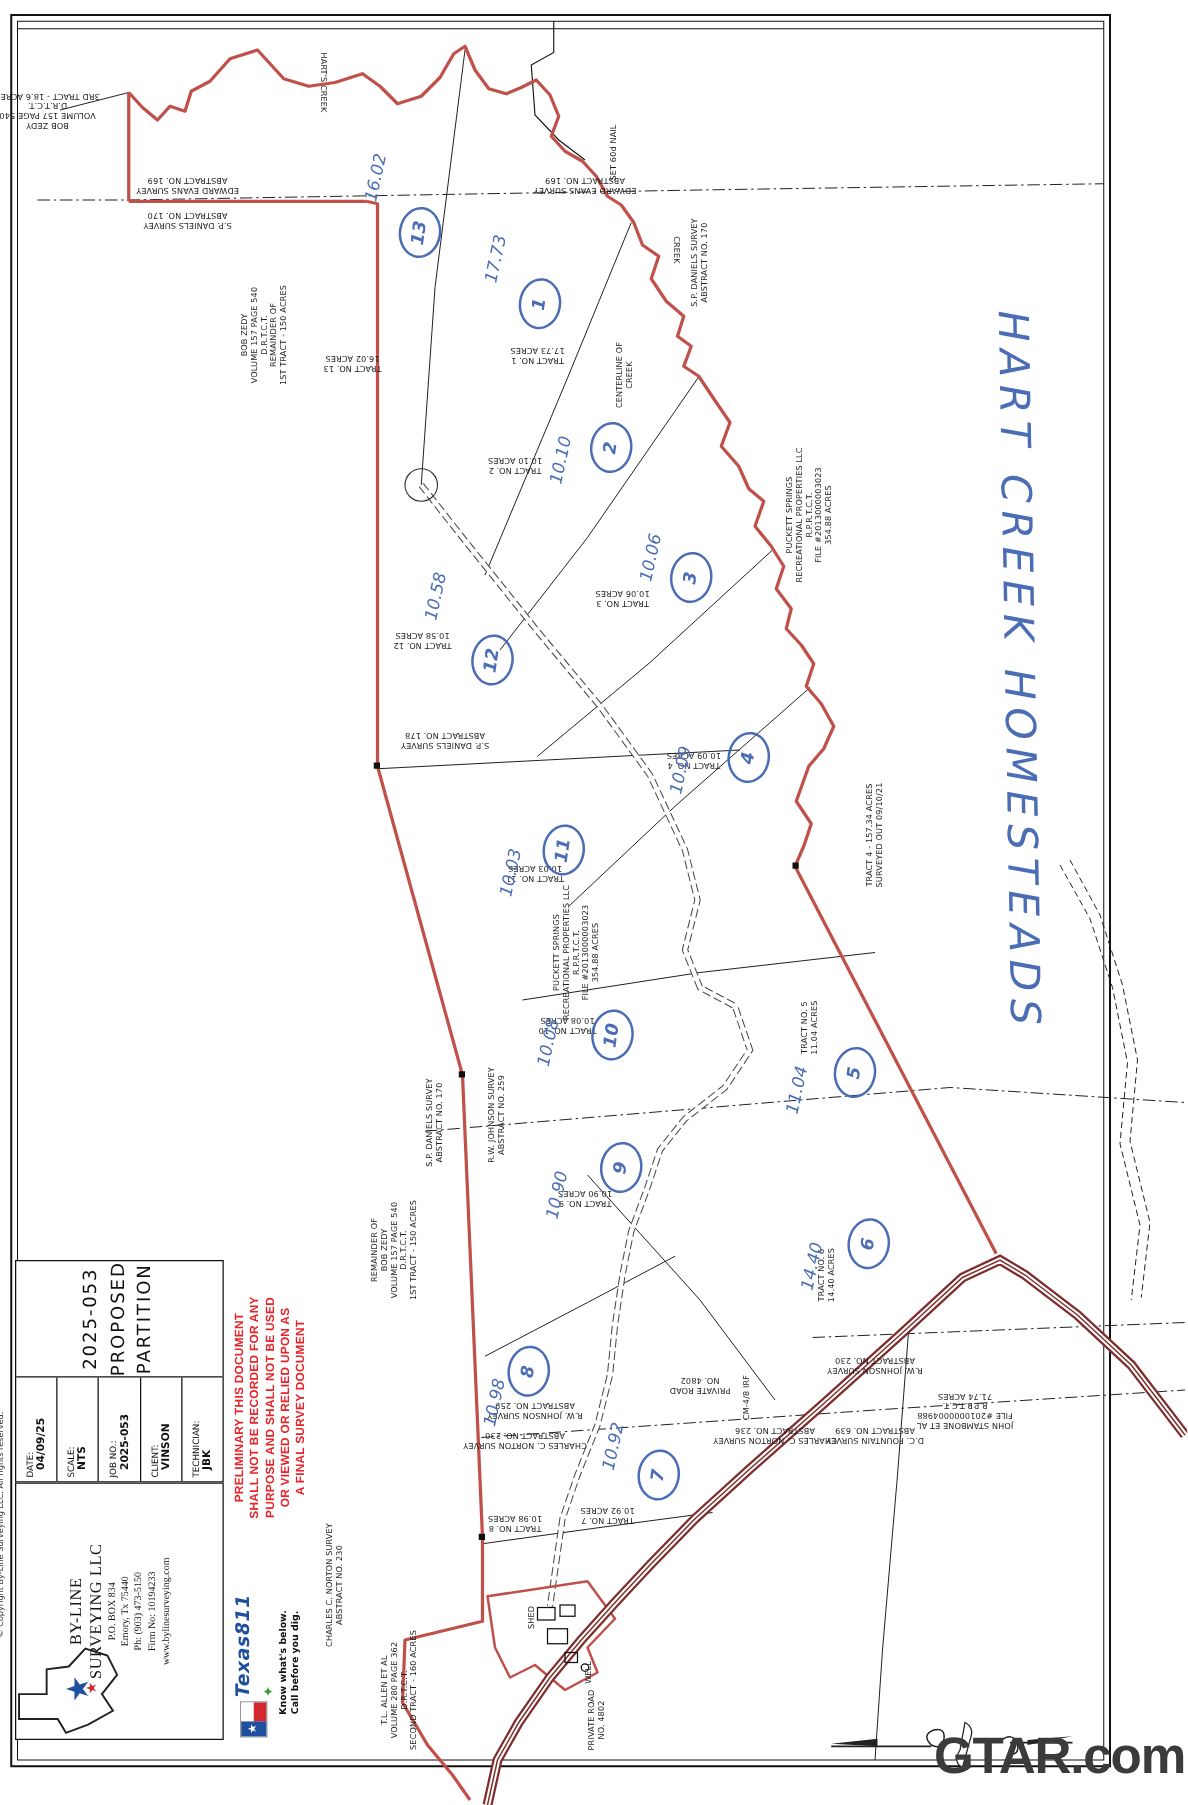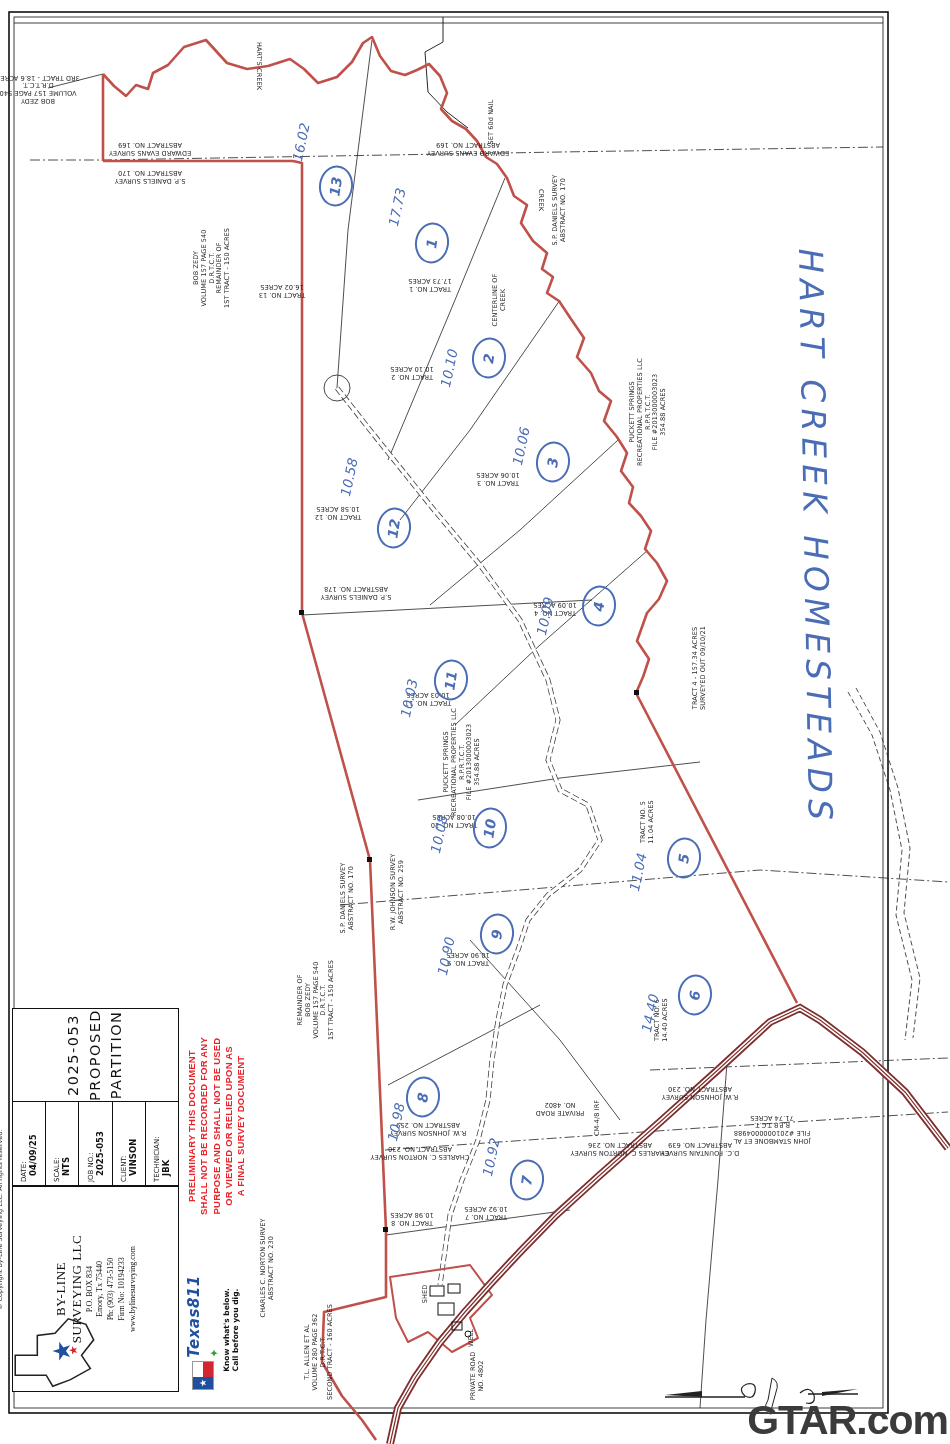--- a/index.html
+++ b/index.html
@@ -41,21 +41,21 @@
   .t811-flag .b{width:12px;height:20px;background:#1f4f9f;color:#fff;font-size:9px;
         display:flex;align-items:center;justify-content:center;}
   .t811-flag .wr{flex:1;display:flex;flex-direction:column;}
   .t811-flag .w{flex:1;background:#fff;}
   .t811-flag .r{flex:1;background:#d22730;}
   .t811-word{font-size:15px;font-weight:bold;color:#1f4f9f;font-style:italic;letter-spacing:.5px;}
   .t811-green{color:#3a9a35;font-size:11px;}
   .t811-tag{font-size:7.5px;font-weight:bold;color:#111;text-align:center;line-height:1.25;}
   .copyright{position:absolute;left:-4px;top:1310px;transform:rotate(-90deg);
         transform-origin:0 0;font-size:6.5px;color:#333;white-space:nowrap;}
-  .gtar{position:absolute;right:2px;bottom:0px;color:#3b3b3b;font-weight:bold;
+  .gtar{position:absolute;right:2px;bottom:16px;color:#3b3b3b;font-weight:bold;
         font-family:"Liberation Sans",sans-serif;font-size:41px;letter-spacing:-1px;margin-top:16px;}
 </style>
 </head>
 <body>
 
 <div id="sheet">
 
   <svg width="950" height="1444" viewBox="0 0 950 1444">
 
     <rect x="9" y="12" width="879" height="1401" fill="none" stroke="#111" stroke-width="1.6"></rect>

